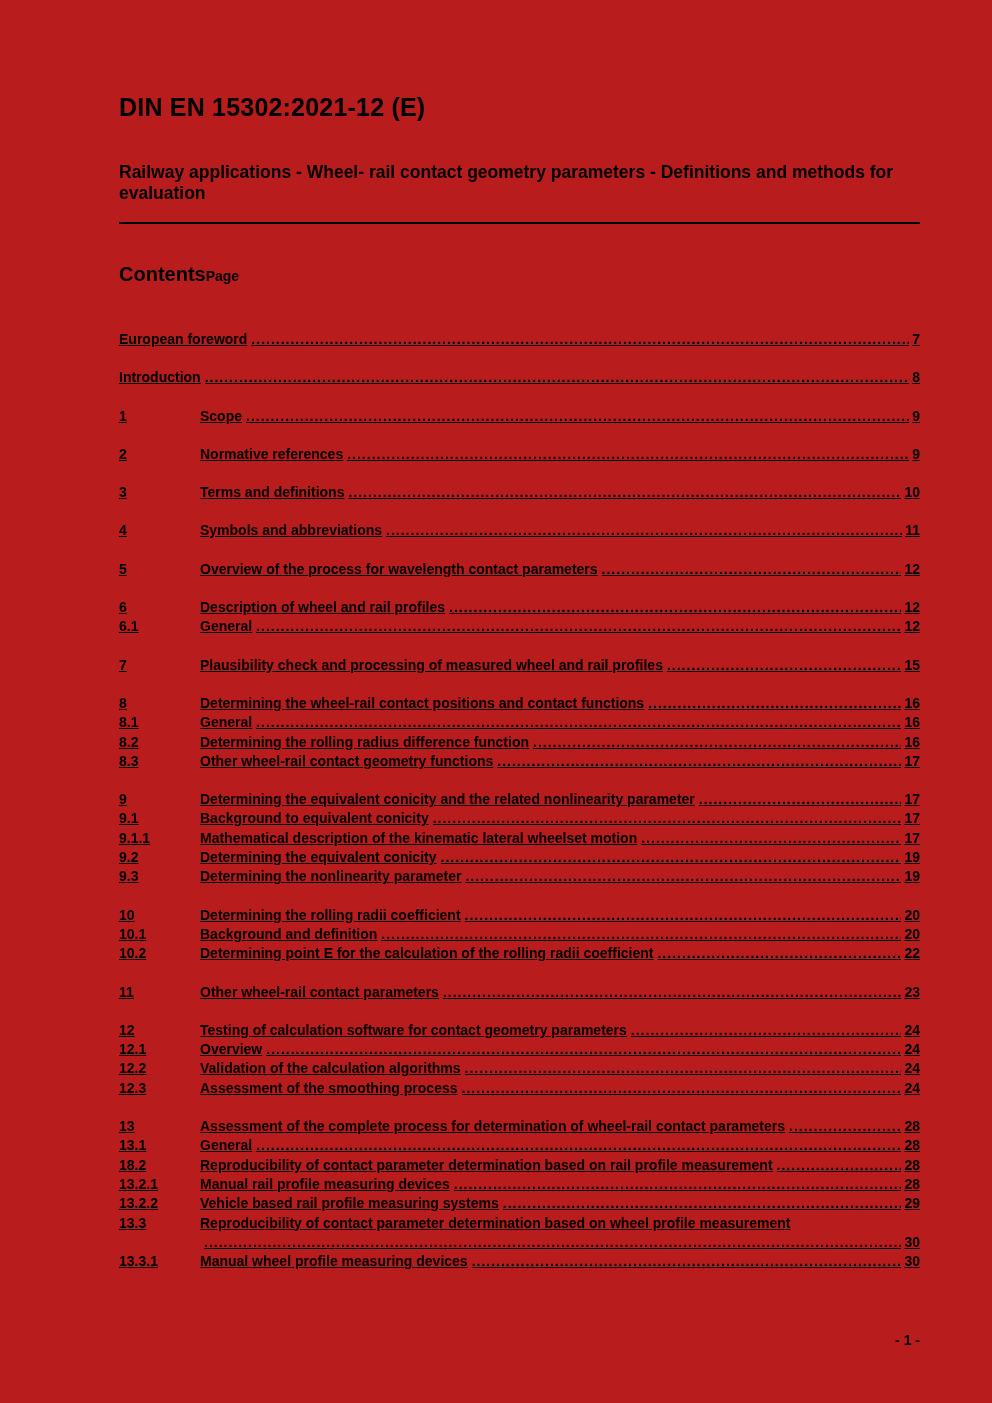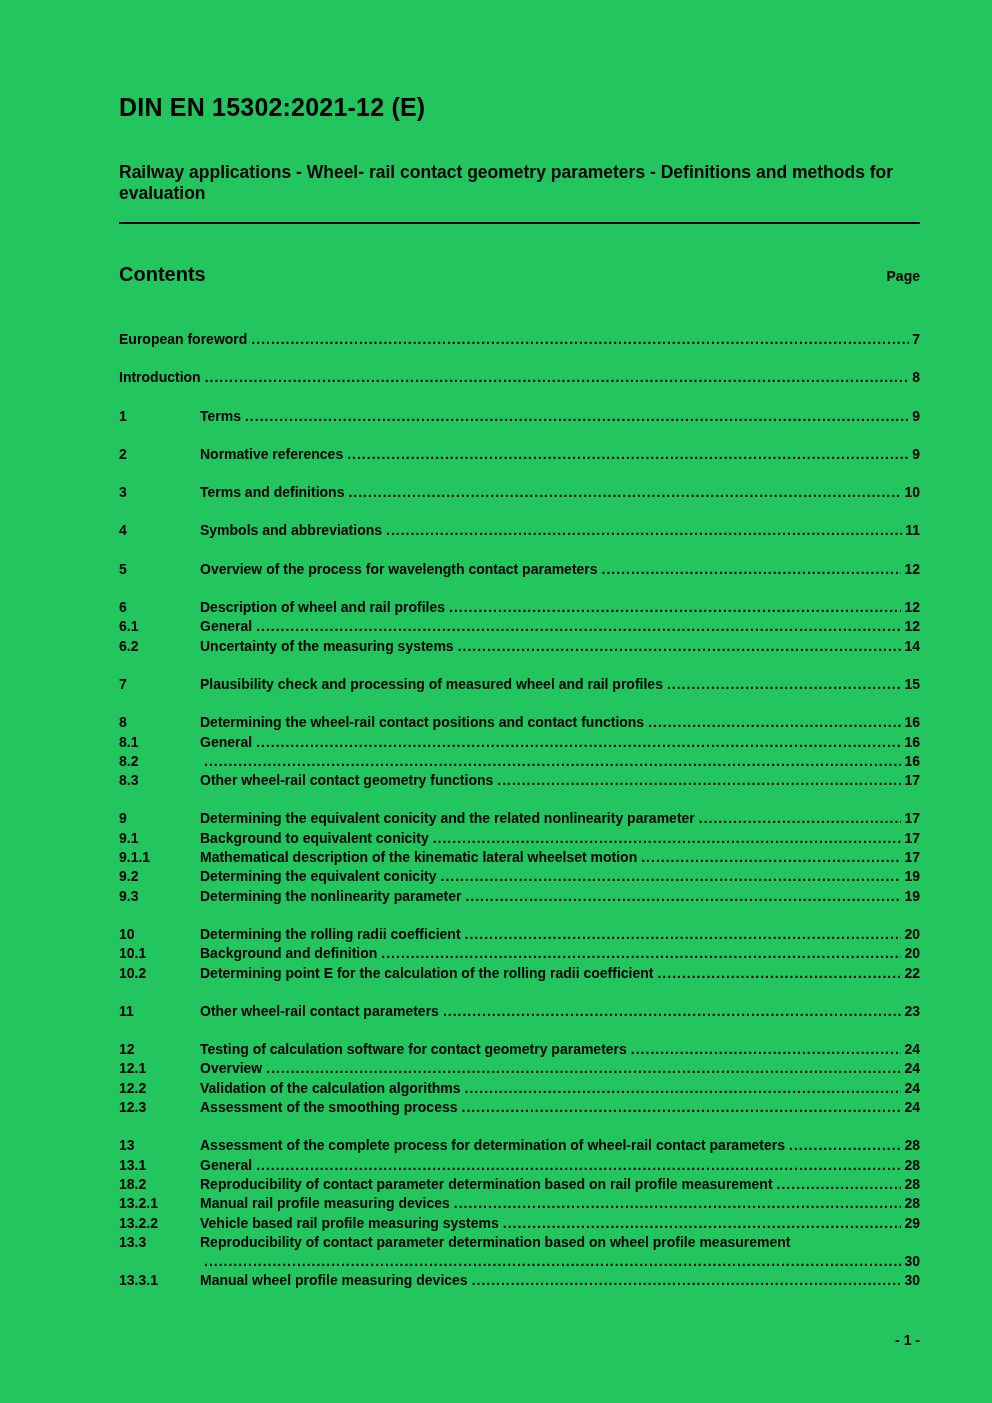--- a/index.html
+++ b/index.html
@@ -2,21 +2,21 @@
 <html><head>
 <meta charset="utf-8">
 <style>
   * { margin: 0; padding: 0; box-sizing: border-box; }
   html, body { background: #ffffff; }
   .page {
     position: relative;
     width: 992px;
     height: 1403px;
     margin: 0 auto;
-    background: #22c55e;
+    background: #b91c1c;
     color: #000000;
     font-family: "Liberation Sans", sans-serif;
     padding: 93px 72px 0 119px;
     overflow: hidden;
   }
   .doc-title {
     font-size: 25px;
     font-weight: bold;
     line-height: 29px;
     margin-bottom: 40px;
@@ -27,34 +27,34 @@
     padding-bottom: 18px;
     margin-bottom: 39px;
   }
   .doc-subtitle {
     font-size: 17.5px;
     font-weight: bold;
     line-height: 21px;
   }
   .contents-row {
     display: flex;
-    justify-content: space-between;
+    justify-content: flex-start;
     align-items: baseline;
     margin-bottom: 44px;
   }
   .contents-heading {
     font-size: 20px;
     font-weight: bold;
   }
   .page-label {
     font-size: 14px;
     font-weight: bold;
   }
   .toc { font-size: 14px; font-weight: bold; }
-  .toc-group { margin-bottom: 19px; }
+  .toc-group { margin-bottom: 19px; text-decoration: underline; }
   .toc-group:last-child { margin-bottom: 0; }
   .toc-line {
     display: flex;
     align-items: baseline;
     line-height: 19.3px;
   }
   .num { flex: 0 0 81px; }
   .title { flex: 0 0 auto; white-space: nowrap; }
   .dots {
     flex: 1 1 auto;
@@ -103,21 +103,21 @@
       <div class="toc-group">
         <div class="toc-entry toc-line">
           <span class="title">Introduction</span>
           <span class="dots"></span>
           <span class="pg">8</span>
         </div>
       </div>
       <div class="toc-group">
         <div class="toc-entry toc-line">
           <span class="num">1</span>
-          <span class="title">Terms</span>
+          <span class="title">Scope</span>
           <span class="dots"></span>
           <span class="pg">9</span>
         </div>
       </div>
       <div class="toc-group">
         <div class="toc-entry toc-line">
           <span class="num">2</span>
           <span class="title">Normative references</span>
           <span class="dots"></span>
           <span class="pg">9</span>
@@ -153,26 +153,20 @@
           <span class="title">Description of wheel and rail profiles</span>
           <span class="dots"></span>
           <span class="pg">12</span>
         </div>
         <div class="toc-entry toc-line">
           <span class="num">6.1</span>
           <span class="title">General</span>
           <span class="dots"></span>
           <span class="pg">12</span>
         </div>
-        <div class="toc-entry toc-line">
-          <span class="num">6.2</span>
-          <span class="title">Uncertainty of the measuring systems</span>
-          <span class="dots"></span>
-          <span class="pg">14</span>
-        </div>
       </div>
       <div class="toc-group">
         <div class="toc-entry toc-line">
           <span class="num">7</span>
           <span class="title">Plausibility check and processing of measured wheel and rail profiles</span>
           <span class="dots"></span>
           <span class="pg">15</span>
         </div>
       </div>
       <div class="toc-group">
@@ -183,20 +177,21 @@
           <span class="pg">16</span>
         </div>
         <div class="toc-entry toc-line">
           <span class="num">8.1</span>
           <span class="title">General</span>
           <span class="dots"></span>
           <span class="pg">16</span>
         </div>
         <div class="toc-entry toc-line">
           <span class="num">8.2</span>
+          <span class="title">Determining the rolling radius difference function</span>
           <span class="dots"></span>
           <span class="pg">16</span>
         </div>
         <div class="toc-entry toc-line">
           <span class="num">8.3</span>
           <span class="title">Other wheel-rail contact geometry functions</span>
           <span class="dots"></span>
           <span class="pg">17</span>
         </div>
       </div>

